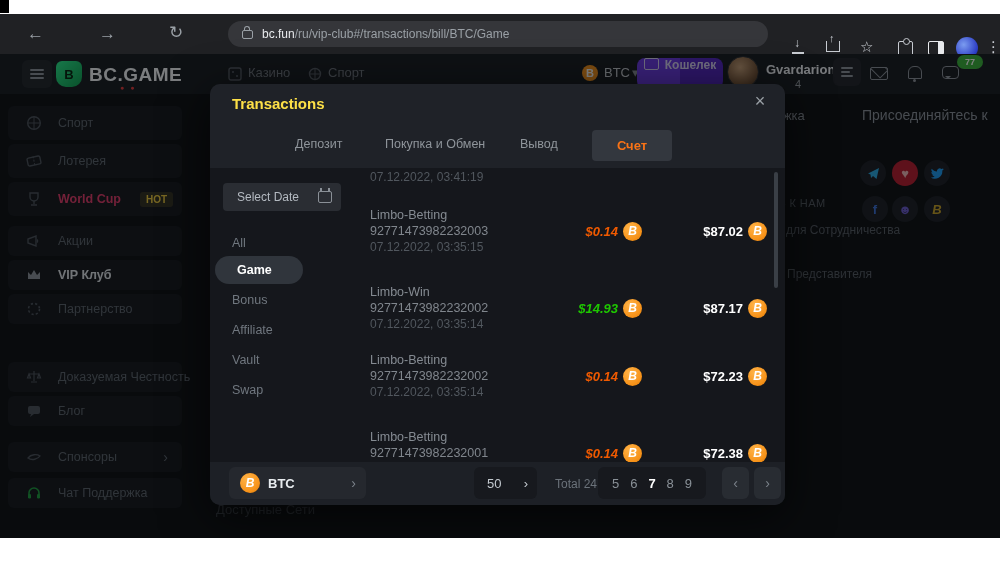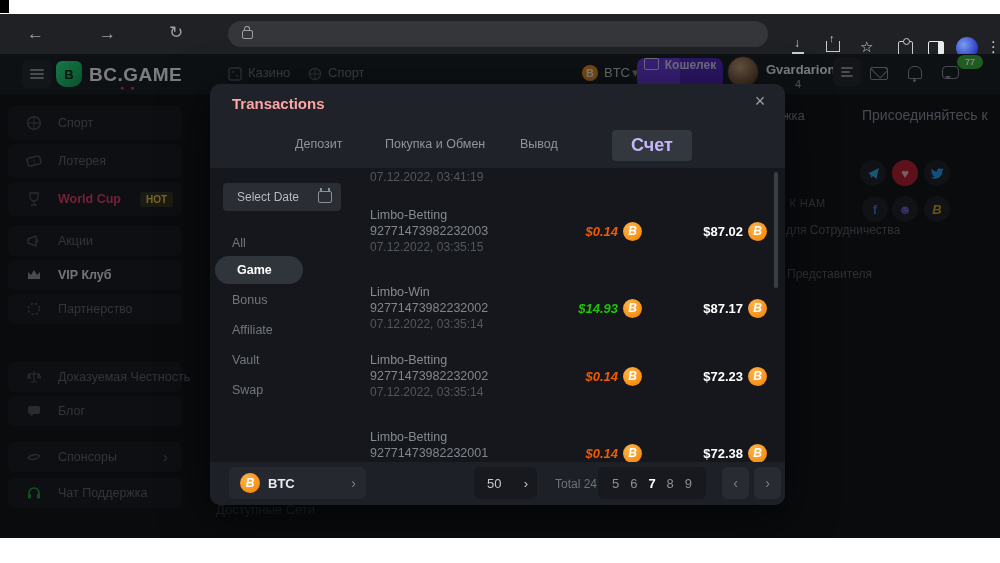--- a/index.html
+++ b/index.html
@@ -71,26 +71,26 @@
   .side-chev{position:absolute;right:14px;color:#5d646c;font-size:14px;}
   
   .frag{position:absolute;color:#565c63;white-space:nowrap;}
   .soc{position:absolute;width:26px;height:26px;border-radius:50%;background:#1c1f24;cursor:pointer;
      display:flex;align-items:center;justify-content:center;font-size:13px;}
   
   .overlay{left:0;top:54px;width:1000px;height:484px;background:rgba(4,5,7,.5);}
   .modal{left:210px;top:84px;width:575px;height:421px;background:#15171c;border-radius:10px;
      box-shadow:0 12px 48px rgba(0,0,0,.65);}
   .m-head{position:absolute;left:0;top:0;width:575px;height:84px;background:#1f2228;border-radius:10px 10px 0 0;}
-  .m-title{position:absolute;left:22px;top:11px;font-size:15px;font-weight:bold;color:#fca5a5;}
+  .m-title{position:absolute;left:22px;top:11px;font-size:15px;font-weight:bold;color:#fde047;}
   .m-close{position:absolute;right:14px;top:6px;width:22px;height:22px;color:#9aa0a6;font-size:18px;
      text-align:center;line-height:22px;cursor:pointer;}
   .m-tab{position:absolute;top:53px;font-size:12.5px;color:#8f959b;cursor:pointer;}
-  .m-tab-active{position:absolute;left:402px;top:46px;width:80px;height:31px;background:#33373e;border-radius:4px;
-     display:flex;align-items:center;justify-content:center;font-size:18px;font-weight:bold;color:#c4b5fd;cursor:pointer;}
+  .m-tab-active{position:absolute;left:382px;top:46px;width:80px;height:31px;background:#33373e;border-radius:4px;
+     display:flex;align-items:center;justify-content:center;font-size:13px;font-weight:bold;color:#f97316;cursor:pointer;}
   .m-scroll{position:absolute;right:7px;top:88px;width:4px;height:116px;background:#3a3f46;border-radius:2px;}
   .seldate{position:absolute;left:13px;top:99px;width:118px;height:28px;background:#2a2d33;border-radius:4px;cursor:pointer;
      display:flex;align-items:center;justify-content:space-between;padding:0 9px 0 14px;box-sizing:border-box;}
   .seldate span{font-size:12px;color:#b4bac1;}
   .cal-ic{width:12px;height:10px;border:1.5px solid #8a9097;border-radius:2px;position:relative;}
   .cal-ic:before{content:"";position:absolute;left:1px;top:-4px;width:2px;height:3px;background:#8a9097;}
   .cal-ic:after{content:"";position:absolute;right:1px;top:-4px;width:2px;height:3px;background:#8a9097;}
   .flt{position:absolute;left:22px;font-size:12.5px;color:#70777f;cursor:pointer;}
   .flt-active{position:absolute;left:5px;top:172px;width:88px;height:28px;background:#30353c;border-radius:14px;cursor:pointer;}
   .flt-active span{position:absolute;left:22px;top:7px;font-size:12.5px;font-weight:bold;color:#ffffff;}
@@ -127,20 +127,21 @@
 <body>
 
 <div class="abs corner"></div>
 
 <div class="abs chrome">
   <div class="abs nav-glyph" style="left:27px;top:11px;">←</div>
   <div class="abs nav-glyph" style="left:99px;top:11px;">→</div>
   <div class="abs nav-glyph" style="left:169px;top:10px;">↻</div>
   <div class="urlbar abs">
     <span class="lock"></span>
+    <span class="url"><b>bc.fun</b><span>/ru/vip-club#/transactions/bill/BTC/Game</span></span>
   </div>
   <div class="cicon" style="left:792px;">
       <div class="dl-icon"></div>
     </div>
   <div class="cicon" style="left:826px;top:23px;">
       <div class="share-icon"></div>
     </div>
   <div class="cicon" style="left:860px;top:24px;font-size:15px;">☆</div>
   <div class="cicon" style="left:898px;top:27px;">
       <div class="puzzle-icon"></div>

